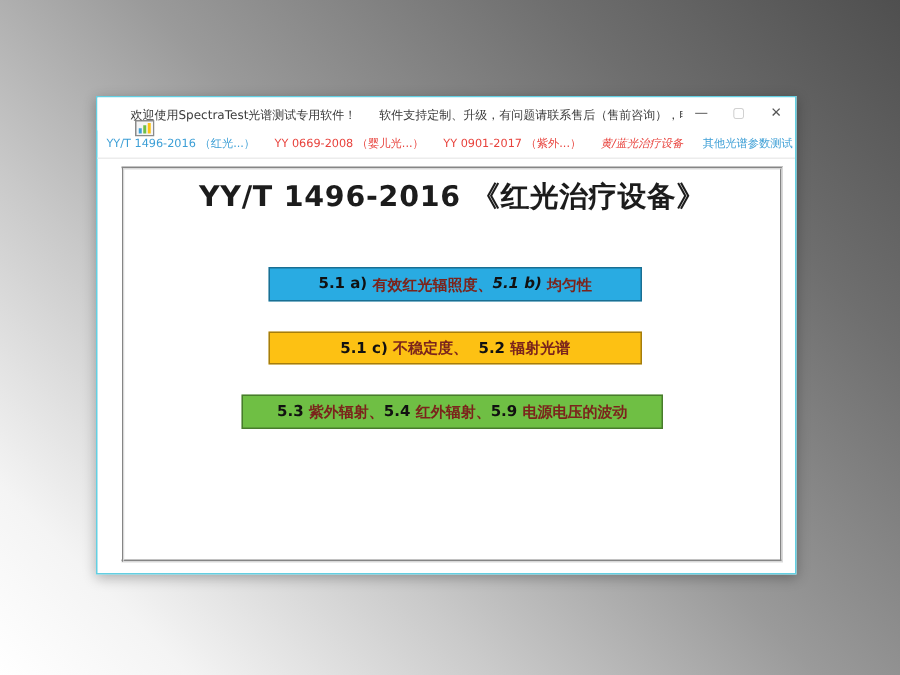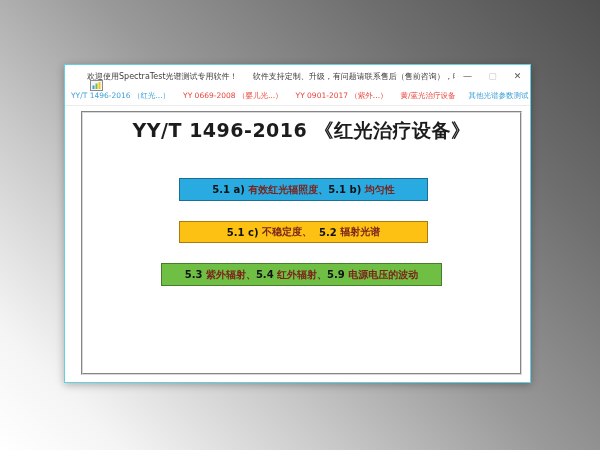--- a/index.html
+++ b/index.html
@@ -68,26 +68,26 @@
         <span class="win-btn">—</span>
         <span class="win-btn max">▢</span>
         <span class="win-btn">✕</span>
       </span>
     </div>
 
     <div class="tabbar">
         <span class="tab" style="color: rgb(61, 159, 214);">YY/T 1496-2016 （红光...）</span>
         <span class="tab" style="color: rgb(232, 66, 60); text-align: center;">YY 0669-2008 （婴儿光...）</span>
         <span class="tab" style="color: rgb(232, 66, 60);">YY 0901-2017 （紫外...）</span>
-        <span class="tab" style="color: rgb(232, 66, 60);">黄/蓝光治疗设备</span>
+        <span class="tab" style="color: rgb(232, 66, 60); font-style: italic;">黄/蓝光治疗设备</span>
         <span class="tab" style="color: rgb(61, 159, 214);">其他光谱参数测试</span>
       </div>
 
     <div class="panel">
       <div class="heading">YY/T 1496-2016 《红光治疗设备》</div>
 
-    <div class="action-btn" style="background: rgb(41, 171, 226); left: 96px; top: 65px; width: 249px; height: 23px;"><span class="seg-num" style="color: rgb(17, 17, 17);">5.1 a) </span><span class="seg-cn" style="color: rgb(123, 36, 28);">有效红光辐照度、</span><span class="seg-num" style="color: rgb(17, 17, 17);">5.1 b) </span><span class="seg-cn" style="color: rgb(123, 36, 28);">均匀性</span></div>
+    <div class="action-btn" style="background: rgb(41, 171, 226); left: 96px; top: 65px; width: 249px; height: 23px;"><span class="seg-num" style="color: rgb(17, 17, 17);">5.1 a) </span><span class="seg-cn" style="color: rgb(123, 36, 28);">有效红光辐照度、</span><span class="seg-num" style="color: rgb(17, 17, 17); font-style: italic;">5.1 b) </span><span class="seg-cn" style="color: rgb(123, 36, 28);">均匀性</span></div>
         <div class="action-btn" style="background: rgb(253, 193, 19); left: 96px; top: 108px; width: 249px; height: 22px;"><span class="seg-num" style="color: rgb(17, 17, 17);">5.1 c) </span><span class="seg-cn" style="color: rgb(123, 36, 28);">不稳定度、  </span><span class="seg-num" style="color: rgb(17, 17, 17);">5.2 </span><span class="seg-cn" style="color: rgb(123, 36, 28);">辐射光谱</span></div>
         <div class="action-btn" style="background: rgb(111, 191, 68); left: 78px; top: 150px; width: 281px; height: 23px;"><span class="seg-num" style="color: rgb(17, 17, 17);">5.3 </span><span class="seg-cn" style="color: rgb(123, 36, 28);">紫外辐射、</span><span class="seg-num" style="color: rgb(17, 17, 17);">5.4 </span><span class="seg-cn" style="color: rgb(123, 36, 28);">红外辐射、</span><span class="seg-num" style="color: rgb(17, 17, 17);">5.9 </span><span class="seg-cn" style="color: rgb(123, 36, 28);">电源电压的波动</span></div>
       </div>
 
   </div>
 </div>
 
 </body></html>

